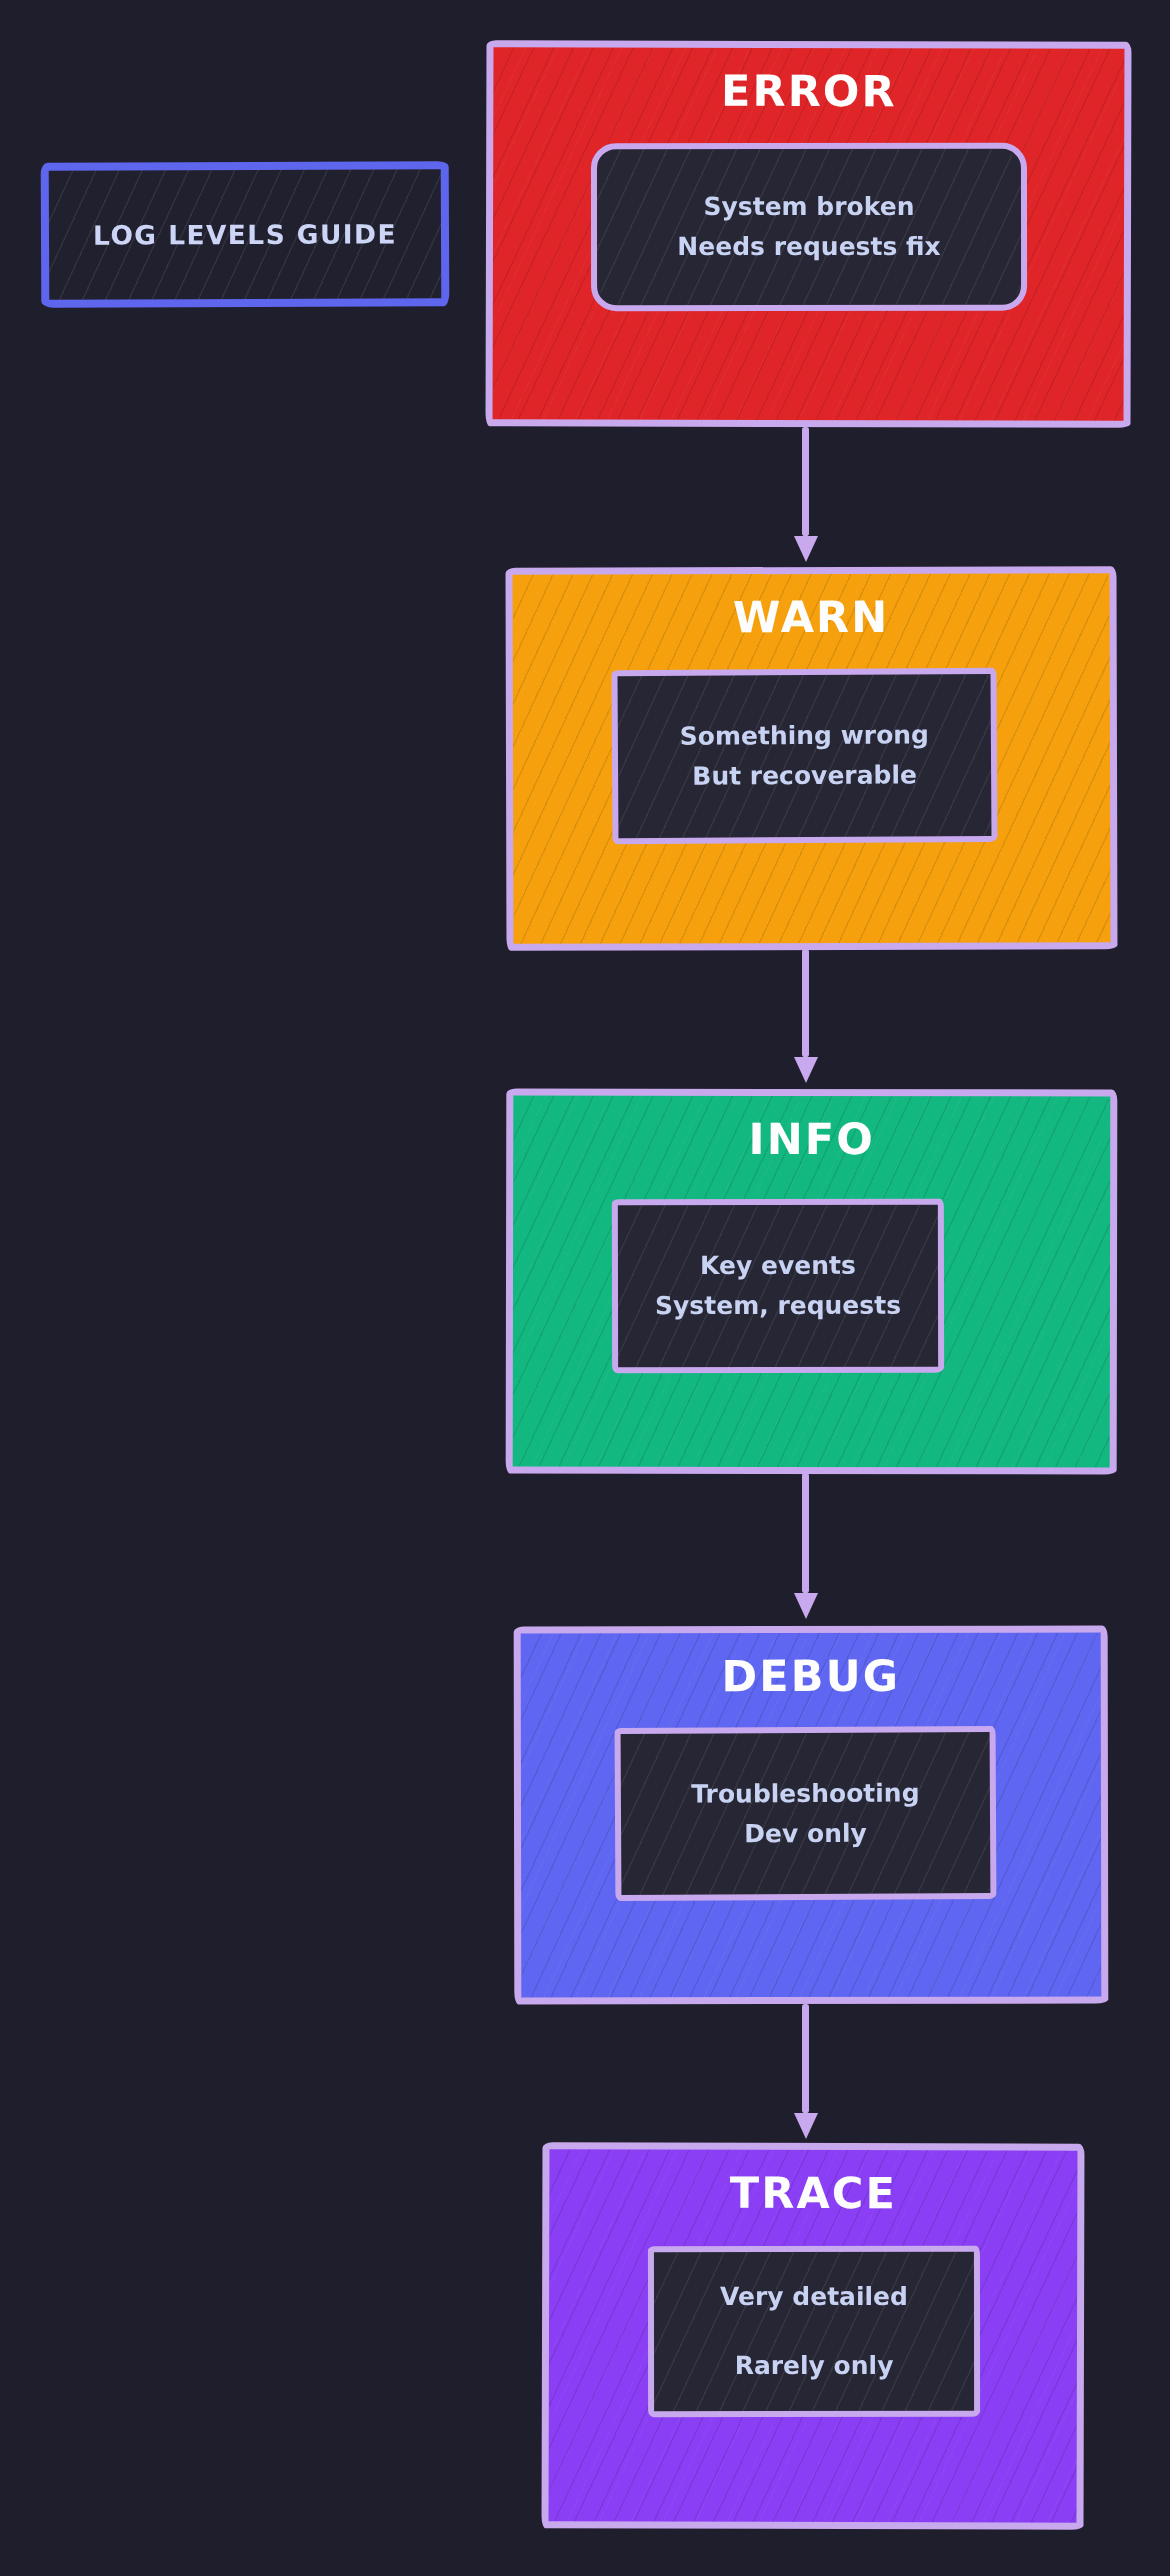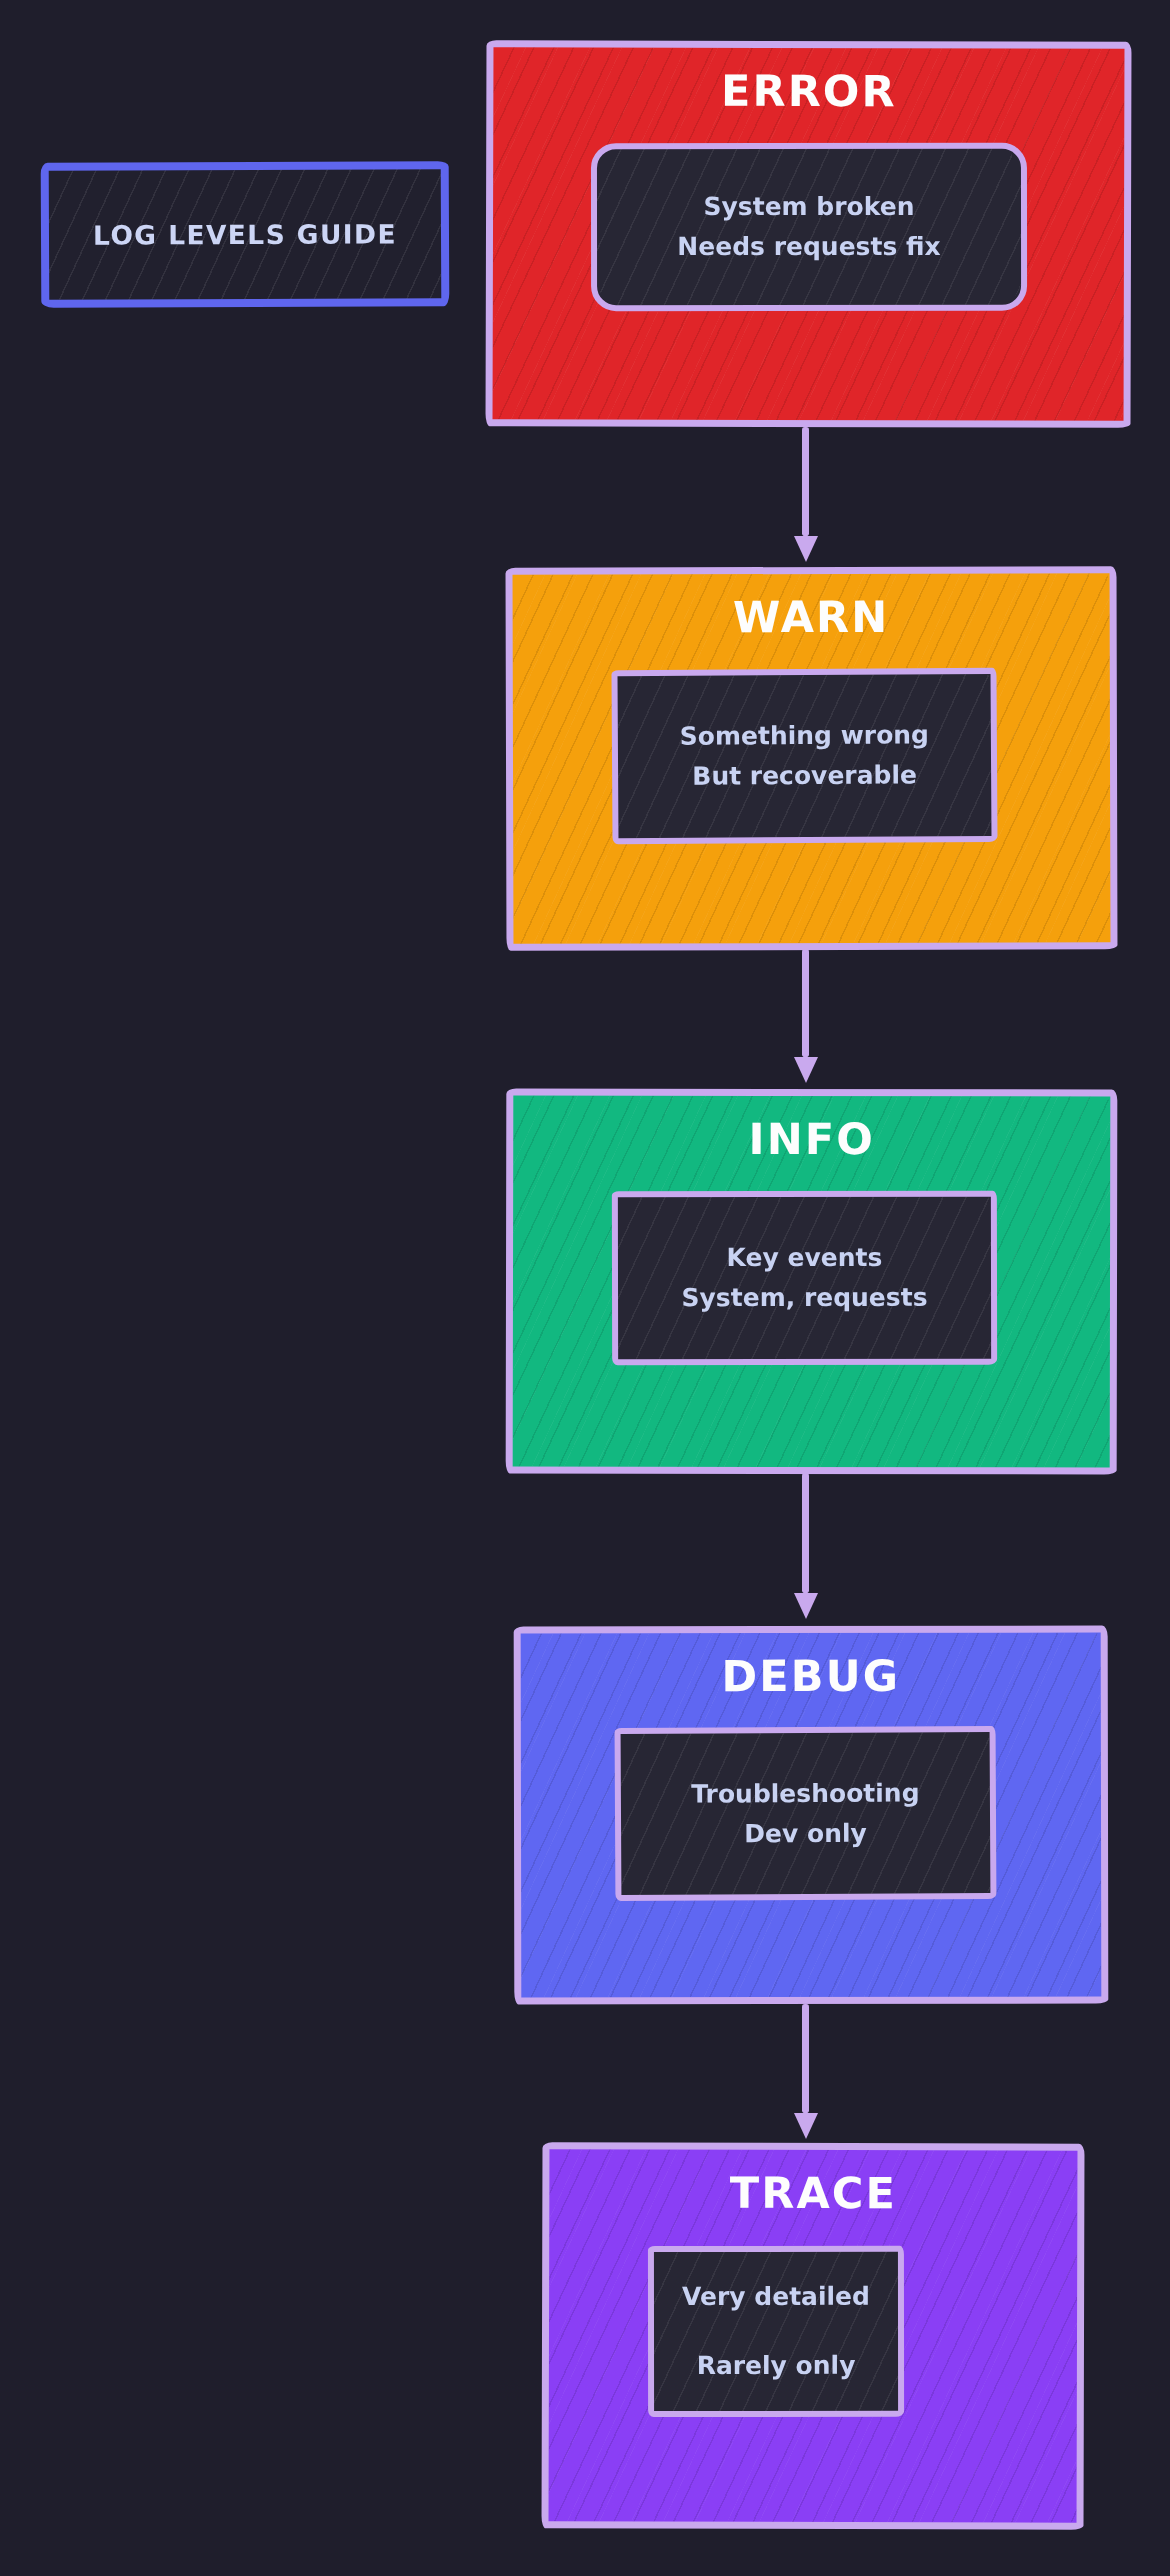--- a/index.html
+++ b/index.html
@@ -105,23 +105,23 @@
     position: absolute;
     inset: 0;
     border-radius: inherit;
     background: repeating-linear-gradient(115deg,
       rgba(255,255,255,0.07) 0px, rgba(255,255,255,0.07) 1.4px,
       transparent 1.4px, transparent 21px);
     pointer-events: none;
   }
   .level-0 .note { left: 98px; top: 95px; width: 436px; height: 168px; border-radius: 25px; }
   .level-1 .note { left: 99px; top: 95px; width: 385px; height: 174px; }
-  .level-2 .note { left: 99px; top: 95px; width: 385px; height: 174px; }
+  .level-2 .note { left: 99px; top: 103px; width: 332px; height: 174px; }
   .level-3 .note { left: 94px; top: 94px; width: 381px; height: 173px; }
-  .level-4 .note { left: 99px; top: 96px; width: 256px; height: 171px; gap: 29px; }
+  .level-4 .note { left: 99px; top: 96px; width: 332px; height: 171px; gap: 29px; }
 
   .note-line {
     position: relative;
     color: var(--inner-text, #c8d2f2);
     font-size: 25px;
     font-weight: bold;
     line-height: 1.6;
     white-space: nowrap;
   }
 

